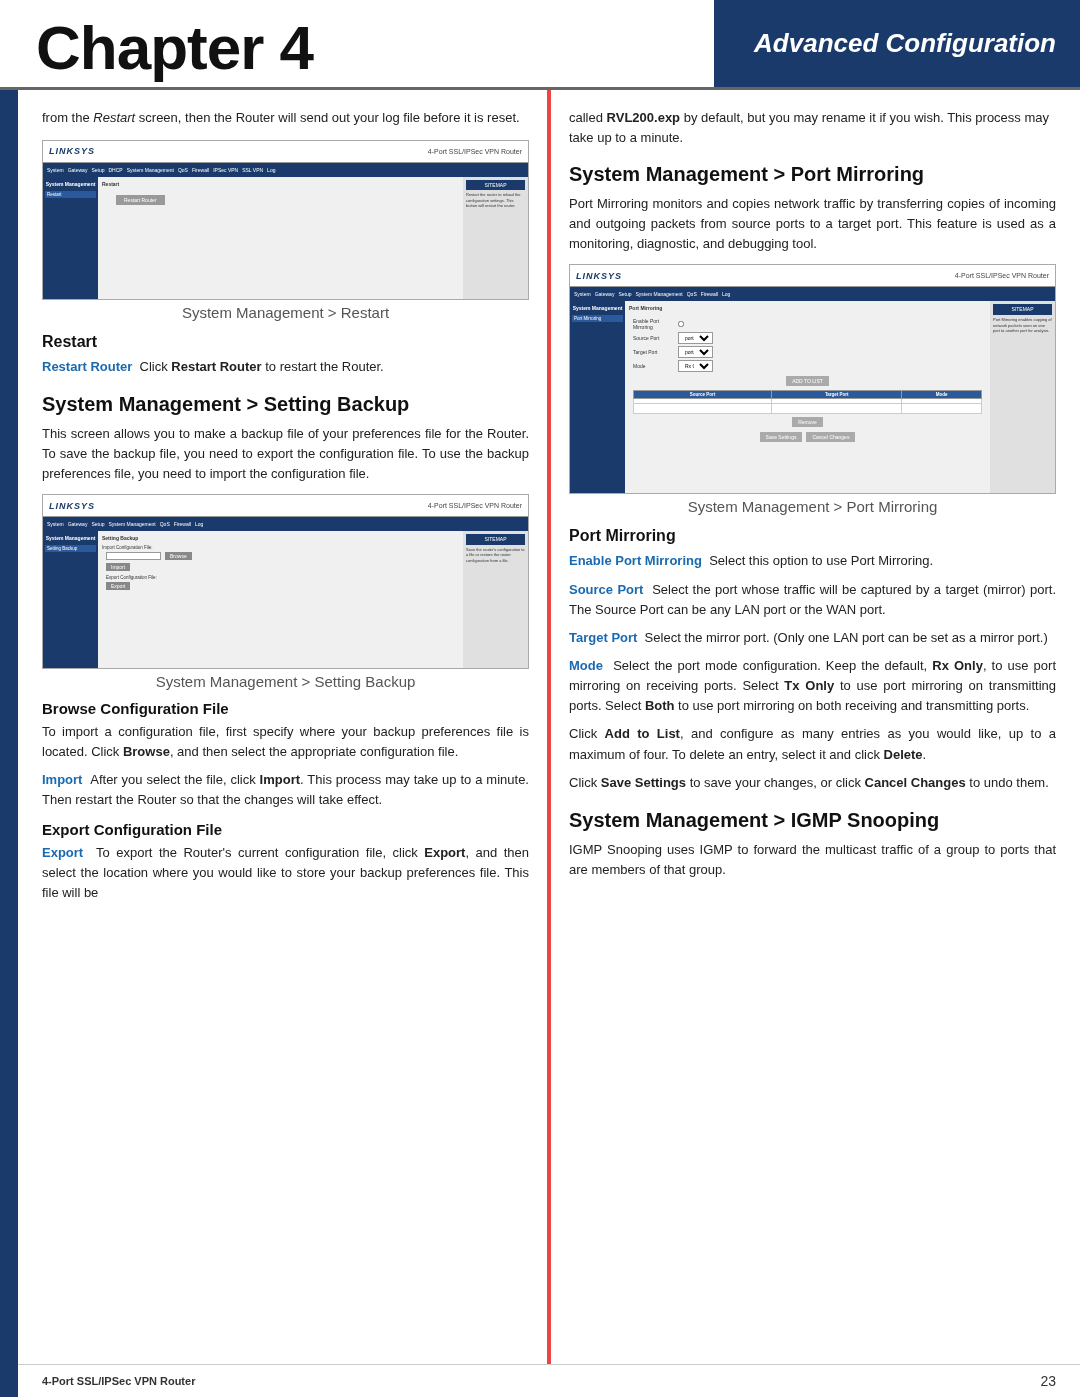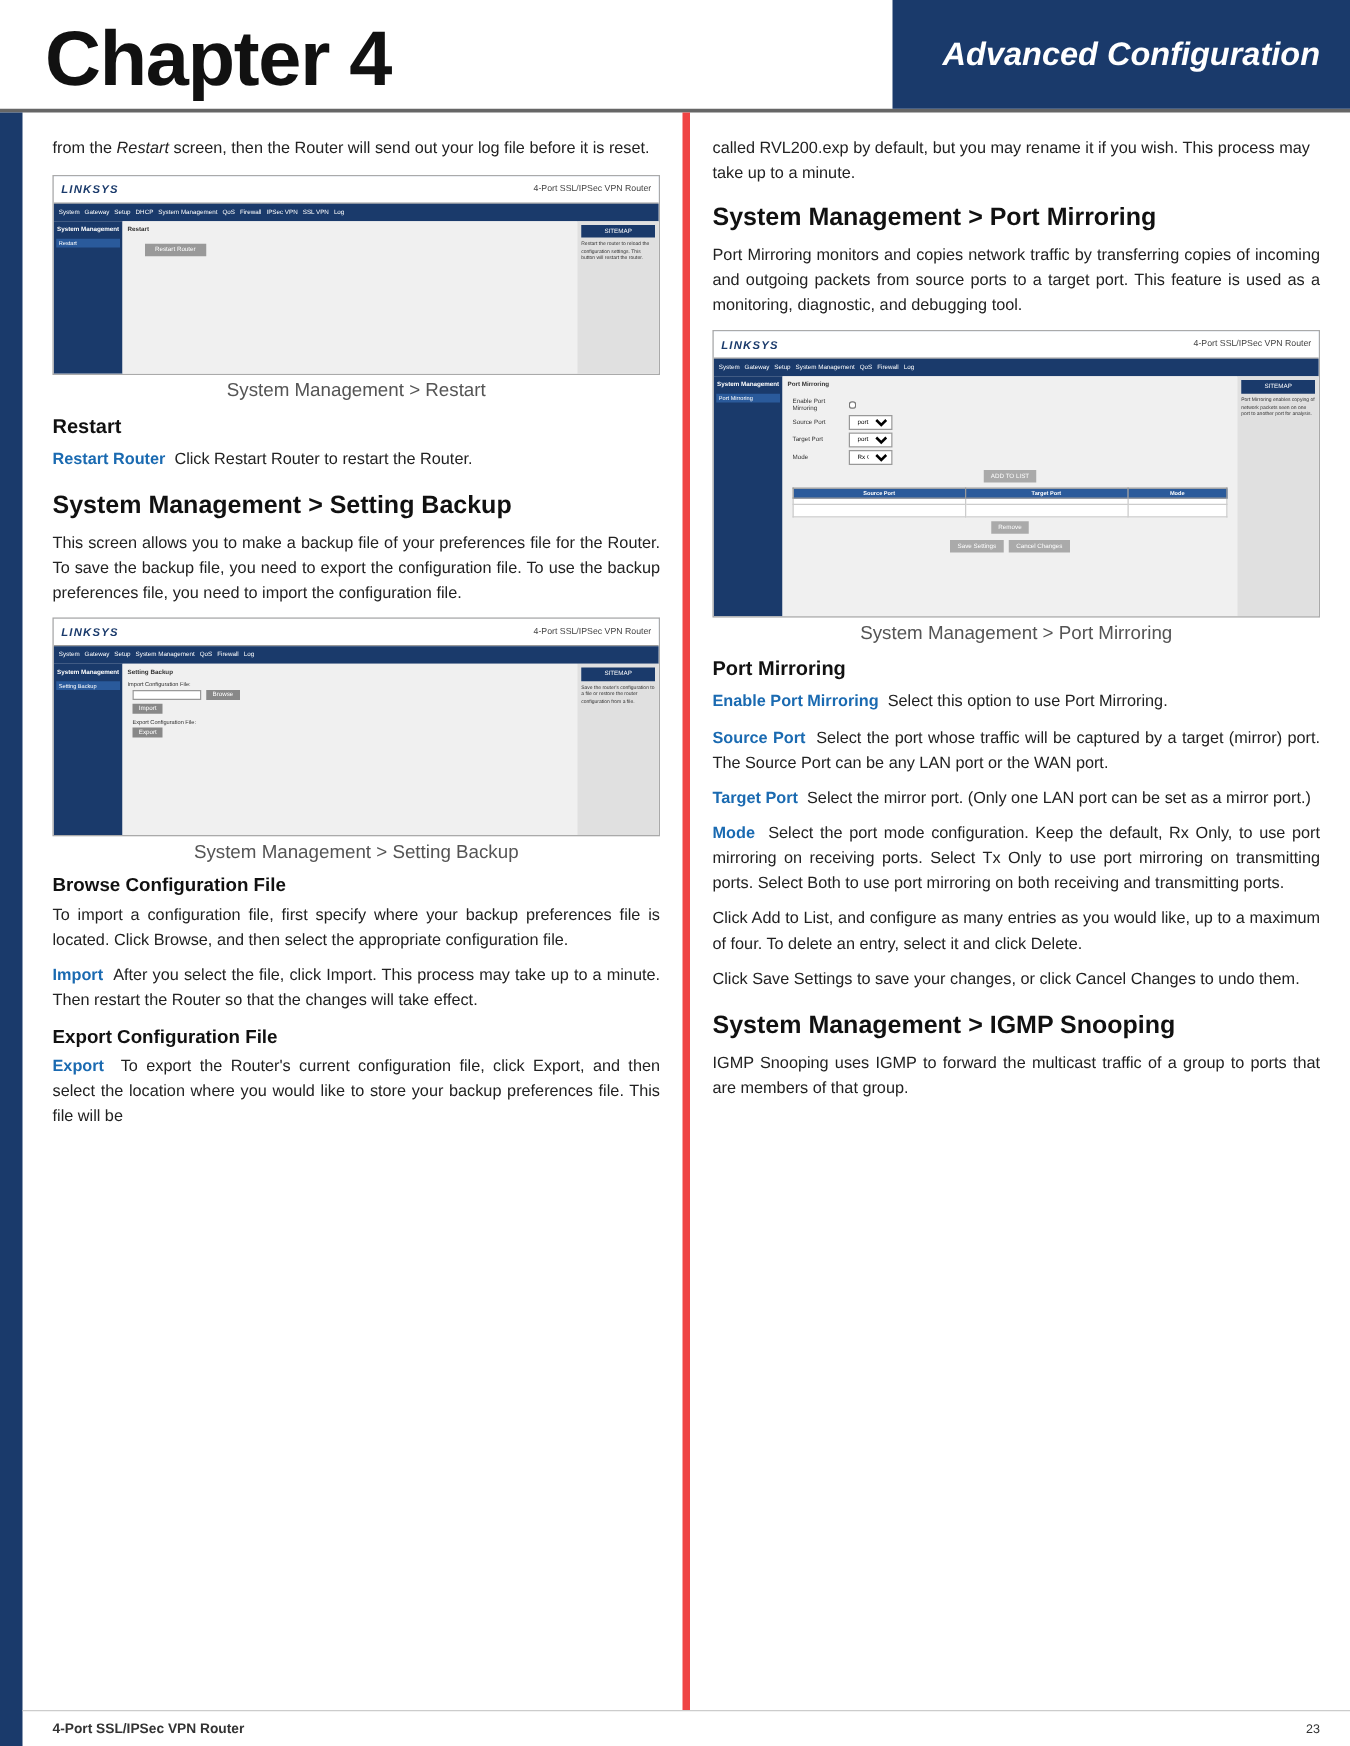--- a/index.html
+++ b/index.html
@@ -72,21 +72,21 @@
 
     .two-col {
       display: flex;
       flex-direction: row;
       flex: 1;
     }
 
     .col-left {
       flex: 1;
       padding: 18px 18px 18px 24px;
-      border-right: 6px solid #ef4444;
+      border-right: 4px solid #ef4444;
     }
 
     .col-right {
       flex: 1;
       padding: 18px 24px 18px 18px;
     }
 
     
     .intro-text {
       font-size: 13px;
@@ -121,21 +121,21 @@
       margin-bottom: 8px;
       text-align: justify;
     }
 
     .colored-term {
       color: #1a6ab1;
       font-weight: bold;
     }
 
     .bold-term {
-      font-weight: normal;
+      font-weight: bold;
     }
 
     
     .screenshot-mock {
       border: 1px solid #aaa;
       background: #e8e8e8;
       margin: 10px 0 4px 0;
       width: 100%;
       height: 160px;
       position: relative;
@@ -268,21 +268,21 @@
       padding: 8px 24px 8px 24px;
       border-top: 1px solid #ccc;
       margin-top: auto;
     }
     .footer-product {
       font-size: 11px;
       font-weight: bold;
       color: #333;
     }
     .footer-page {
-      font-size: 10px;
+      font-size: 14px;
       color: #333;
     }
 
     
     .screenshot-mock-tall {
       border: 1px solid #aaa;
       background: #e8e8e8;
       margin: 10px 0 4px 0;
       width: 100%;
       height: 175px;

